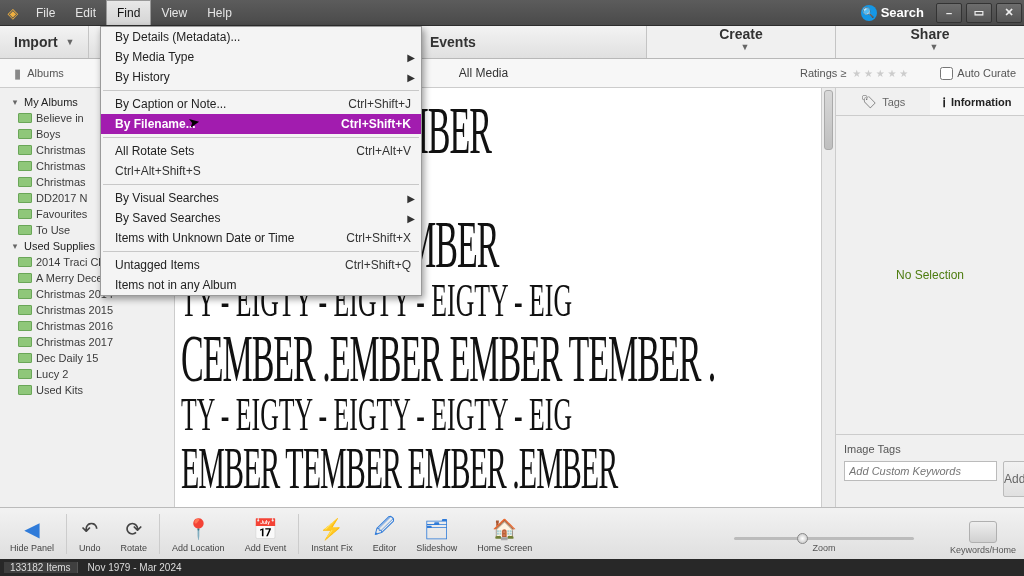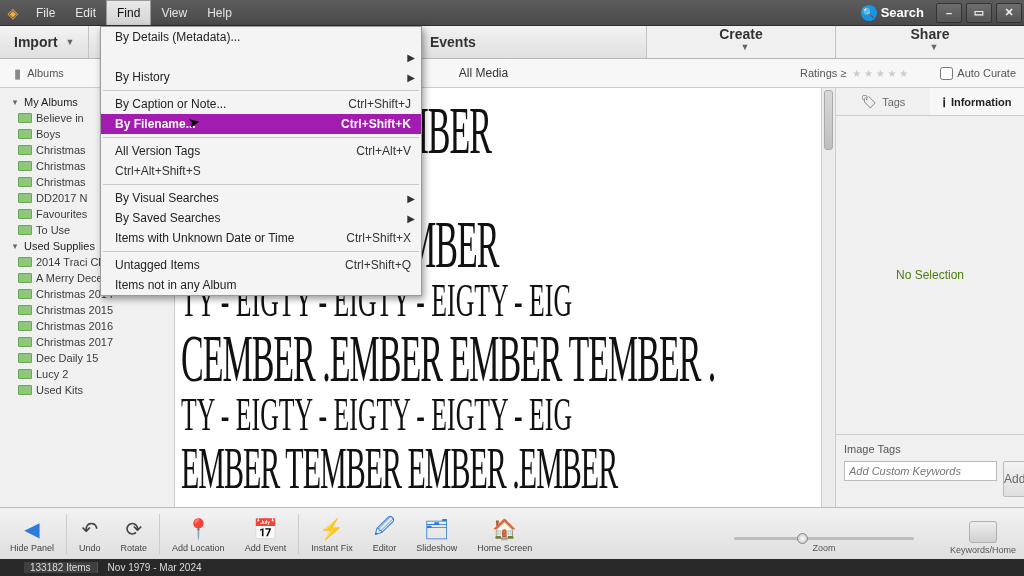--- a/index.html
+++ b/index.html
@@ -51,21 +51,21 @@
   .tags-row button { width:42px; height:36px; font-size:12px; border:1px solid #bbb; background:linear-gradient(#f2f2f2,#e0e0e0); border-radius:2px; color:#666; }
   .bottombar { height:52px; background:linear-gradient(#f2f2f2,#dfdfdf); border-top:1px solid #bbb; display:flex; align-items:center; position:relative; }
   .bb-item { display:flex; flex-direction:column; align-items:center; font-size:9px; color:#444; padding:2px 10px 0 10px; cursor:pointer; gap:2px; }
   .bb-item .bi { font-size:20px; height:24px; display:flex; align-items:center; }
   .bb-sep { width:1px; height:40px; background:#ccc; margin:0 2px; }
   .zoom { position:absolute; right:110px; bottom:6px; width:180px; text-align:center; font-size:9px; color:#555; }
   .zoom .track { height:3px; background:#bbb; border-radius:2px; position:relative; margin-bottom:3px; }
   .zoom .thumb { position:absolute; top:-4px; left:35%; width:11px; height:11px; background:radial-gradient(#fff,#bcbcbc); border:1px solid #888; border-radius:50%; }
   .kw { position:absolute; right:8px; bottom:4px; display:flex; flex-direction:column; align-items:center; font-size:9px; color:#555; gap:2px;}
   .kw .ic { width:28px; height:22px; background:linear-gradient(#eee,#d0d0d0); border:1px solid #b0b0b0; border-radius:3px; }
-  .status { height:17px; background:#282828; color:#ddd; font-size:10px; display:flex; align-items:center; padding:0 24px; gap:10px; }
+  .status { height:17px; background:#282828; color:#ddd; font-size:10px; display:flex; align-items:center; padding:0 4px; gap:10px; }
   .status .seg { background:#3f3f3f; padding:0 6px; border-right:1px solid #555; }
   .ddmenu { position:absolute; left:100px; top:26px; width:322px; background:#f4f4f4; border:1px solid #9a9a9a; box-shadow:2px 3px 7px rgba(0,0,0,.4); z-index:100; font-size:12px; color:#222; }
   .dd-row { display:flex; align-items:center; height:20px; padding:0 10px 0 14px; cursor:pointer; position:relative; }
   .dd-row .lbl { flex:1; }
   .dd-row .sc { color:#333; }
   .dd-row .arr { position:absolute; right:6px; font-size:10px; color:#333; }
   .dd-row.highlight { background:#a21caf; color:#fff;font-weight:bold; }
   .dd-row.highlight .sc { color:#fff; }
   .dd-sep { height:1px; background:#c8c8c8; margin:3px 2px; }
   .cursor { position:absolute; left:188px; top:114px; z-index:200; font-size:14px; color:#000; transform:rotate(-10deg); pointer-events:none; }
@@ -306,38 +306,39 @@
 <div class="status">
   <span class="seg">133182 Items</span>
   <span>Nov 1979 - Mar 2024</span>
 </div>
 
 <div class="ddmenu" id="ddmenu">
     <div class="dd-row">
       <span class="lbl">By Details (Metadata)...</span>
     </div>
     <div class="dd-row">
+      <span class="lbl">By Media Type</span>
       <span class="arr">▶</span>
     </div>
     <div class="dd-row">
       <span class="lbl">By History</span>
       <span class="arr">▶</span>
     </div>
     <div class="dd-sep"></div>
     <div class="dd-row">
       <span class="lbl">By Caption or Note...</span>
       <span class="sc">Ctrl+Shift+J</span>
     </div>
     <div class="dd-row highlight">
       <span class="lbl">By Filename...</span>
       <span class="sc">Ctrl+Shift+K</span>
     </div>
     <div class="dd-sep"></div>
     <div class="dd-row">
-      <span class="lbl">All Version Tags</span>
+      <span class="lbl">All Rotate Sets</span>
       <span class="sc">Ctrl+Alt+V</span>
     </div>
     <div class="dd-row">
       <span class="sc">Ctrl+Alt+Shift+S</span>
     </div>
     <div class="dd-sep"></div>
     <div class="dd-row">
       <span class="lbl">By Visual Searches</span>
       <span class="arr">▶</span>
     </div>

